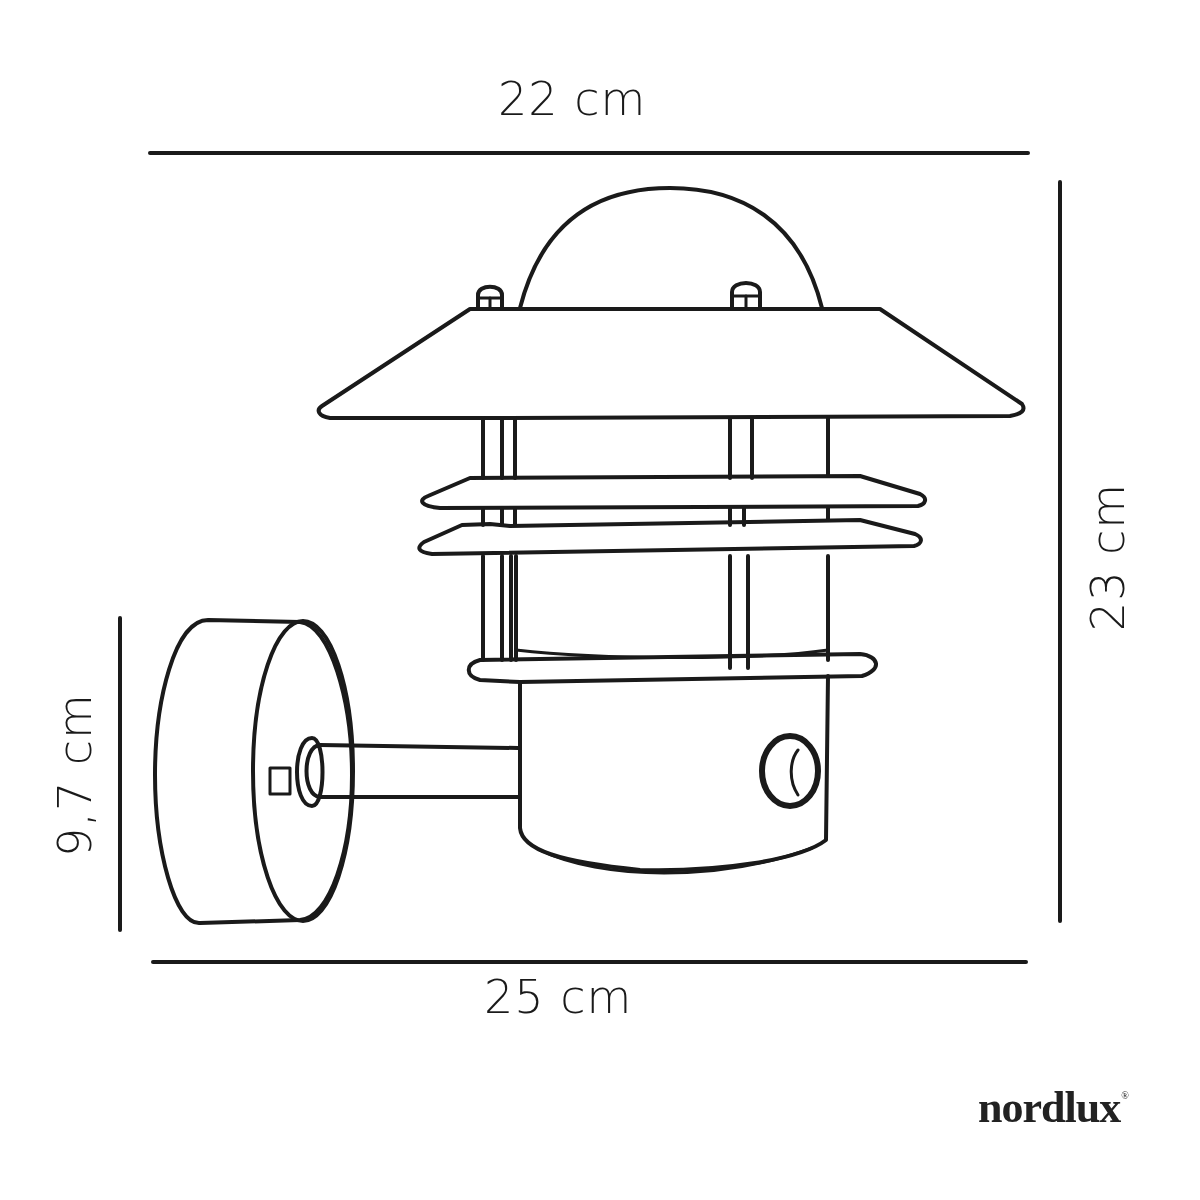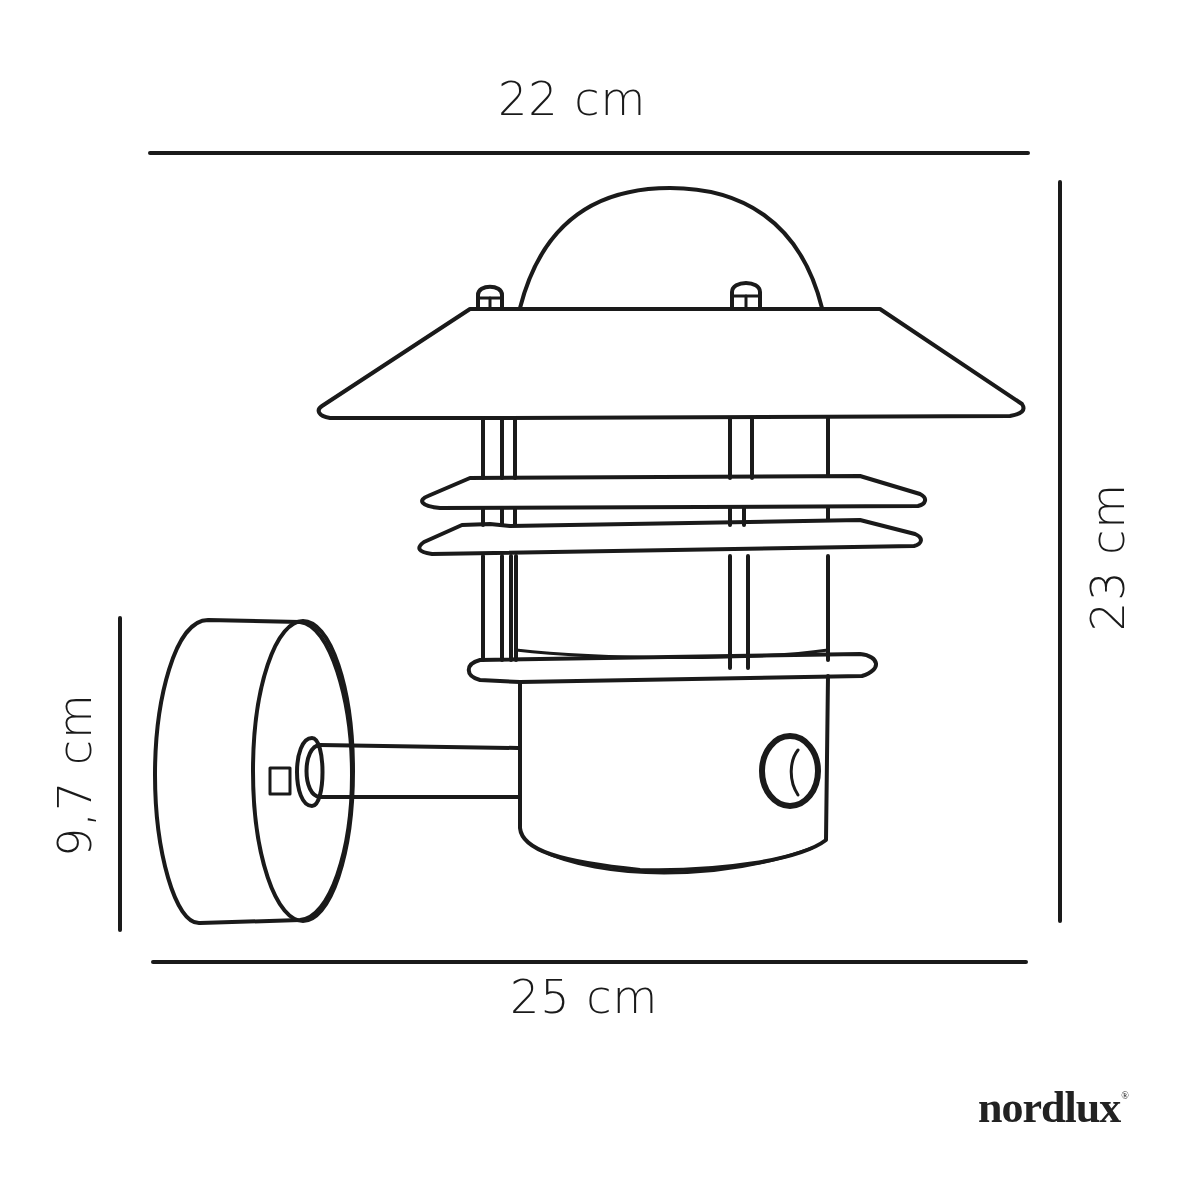--- a/index.html
+++ b/index.html
@@ -76,17 +76,17 @@
   <path d="M320,745 L518,748 M320,797 L518,797"></path>
   <path d="M320,745 C302,746 302,796 320,797 M312,738 C292,738 292,806 312,806 C326,806 326,738 312,738"></path>
 
   <rect x="270" y="768" width="20" height="26" stroke-width="3"></rect>
 
   <path d="M208,620 C175,620 155,700 155,775 C155,850 175,925 200,923 L300,920 C330,918 352,850 352,775 C352,700 330,625 300,622 Z"></path>
   <ellipse cx="303" cy="771" rx="50" ry="150"></ellipse>
 </svg>
 
 <div class="dim-label" style="left:498px; top:72px;">22 cm</div>
-<div class="dim-label" style="left:510px; top:970px;">25 cm</div>
+<div class="dim-label" style="left:484px; top:970px;">25 cm</div>
 <div class="dim-label vert" style="left:1028px; top:530px; width:160px; text-align:center;">23 cm</div>
 <div class="dim-label vert" style="left:-20px; top:748px; width:190px; text-align:center;">9,7 cm</div>
 
 <div class="logo"><span>nordlux</span><sup>®</sup></div>
 
 </body></html>

